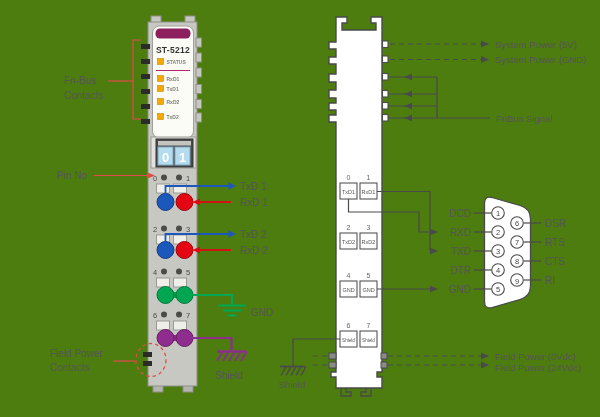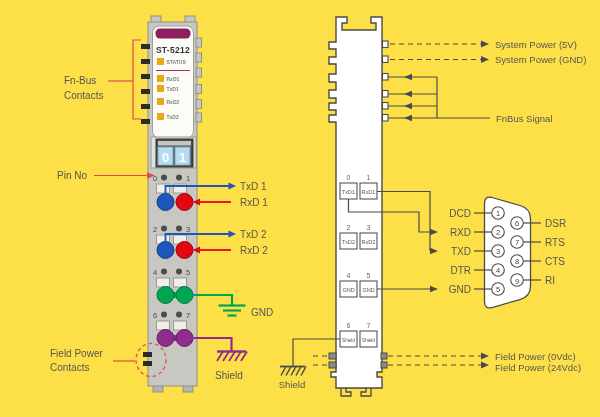--- a/index.html
+++ b/index.html
@@ -1,16 +1,16 @@
 <!DOCTYPE html>
 <html><head>
 <meta charset="utf-8">
 <style>
   html,body{margin:0;padding:0;background:#ffffff;}
-  .stage{position:relative;width:600px;height:417px;background:#fde047;overflow:hidden;text-align:right;}
+  .stage{position:relative;width:600px;height:417px;background:#4d7c0f;overflow:hidden;text-align:right;}
   svg{display:block;}
   text{font-family:"Liberation Sans","DejaVu Sans",sans-serif;fill:#555555;}
   .lbl{font-size:10px;}
   .lbl9{font-size:9.5px;}
   .pinnum{font-size:7.5px;fill:#4a4a46;}
   .boxnum{font-size:7px;fill:#666;}
   .boxlbl{font-size:5.5px;fill:#555;}
   .boxlbl-s{font-size:4.6px;fill:#555;}
   .dbnum{font-size:7.5px;fill:#444;}
   .ledlbl{font-size:5px;font-weight:bold;fill:#82827c;}

